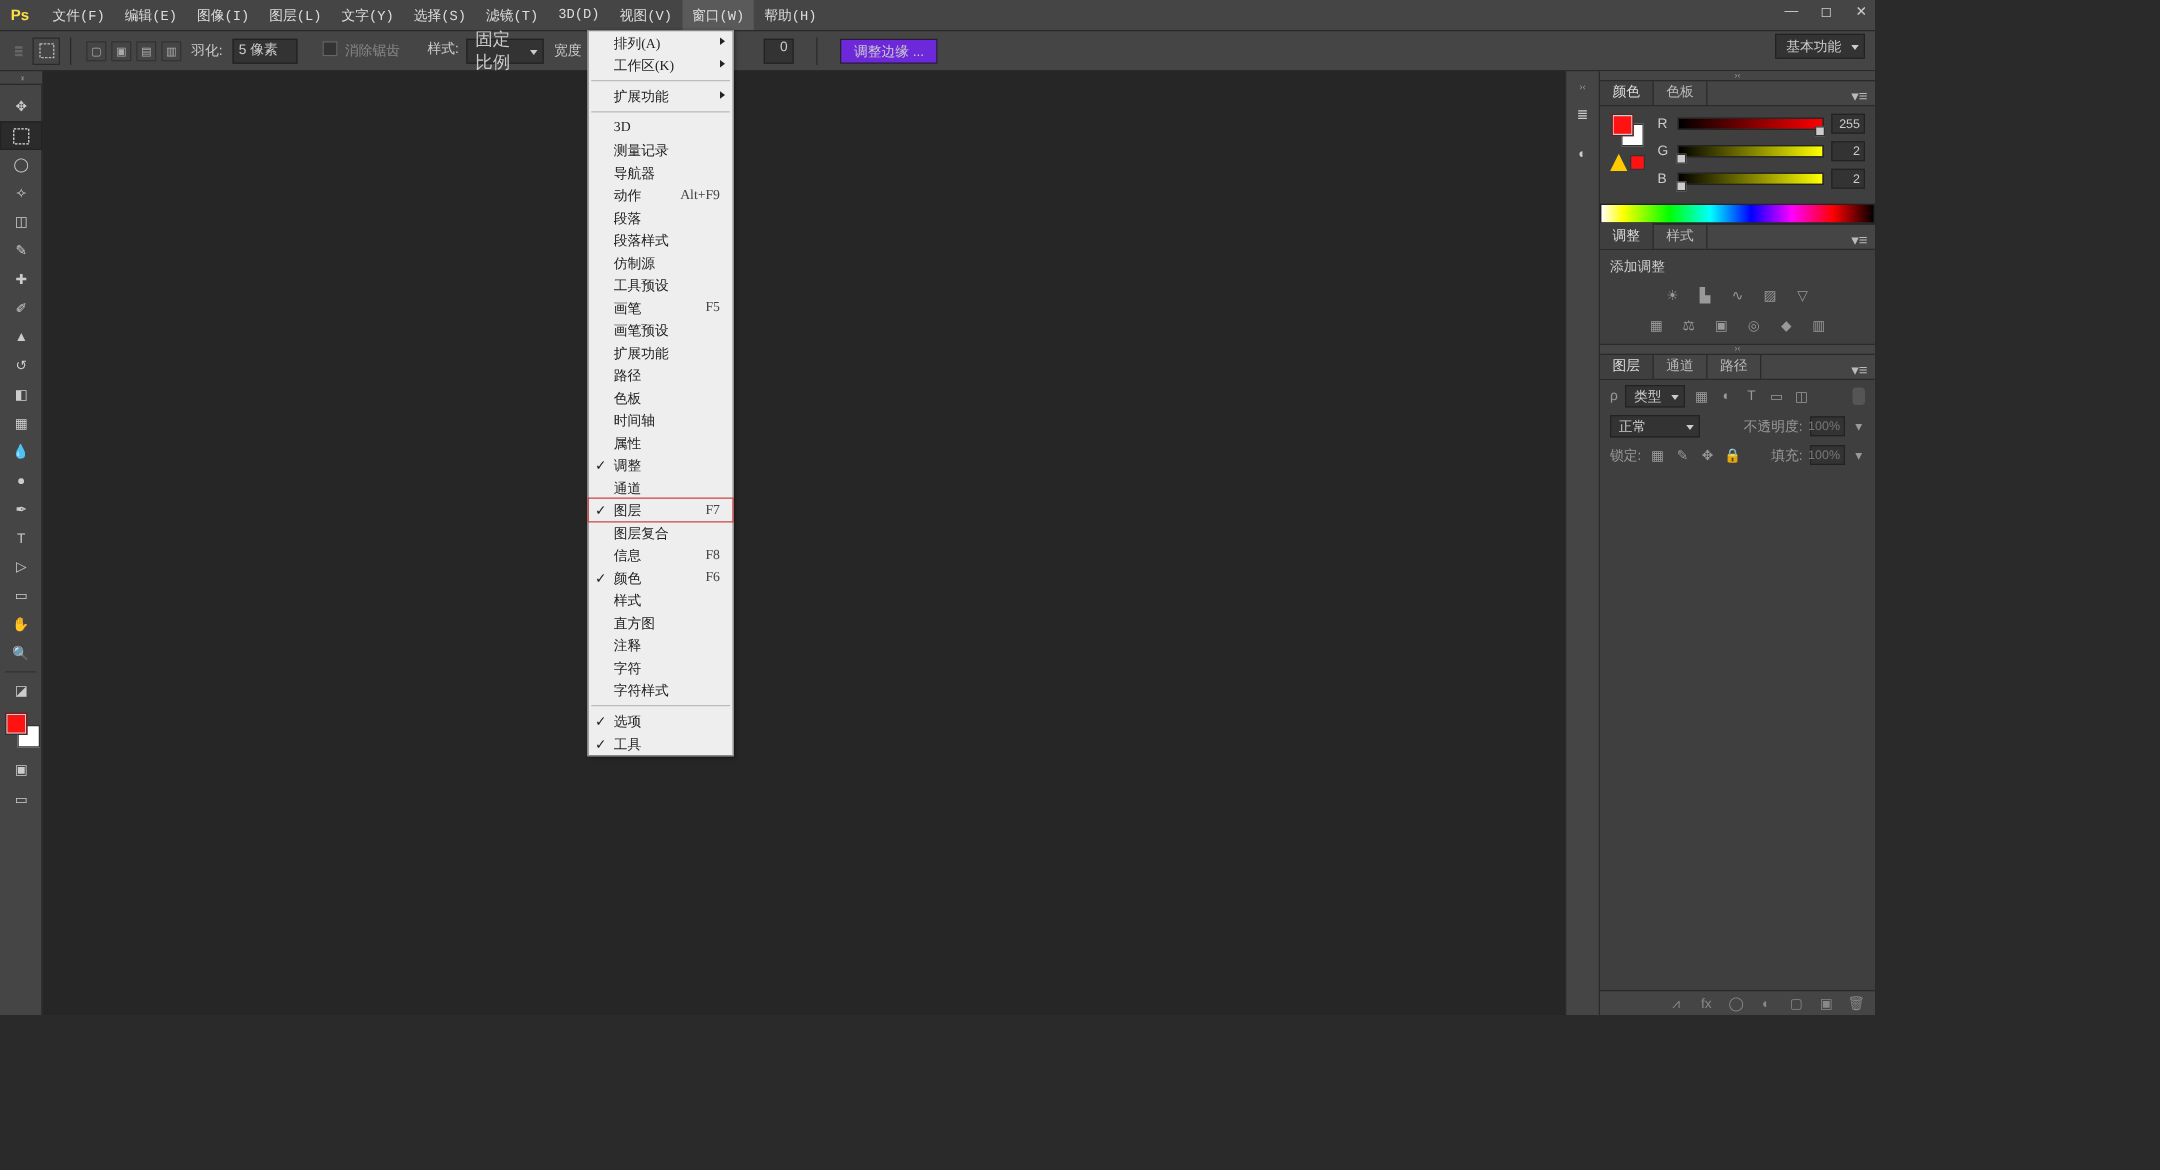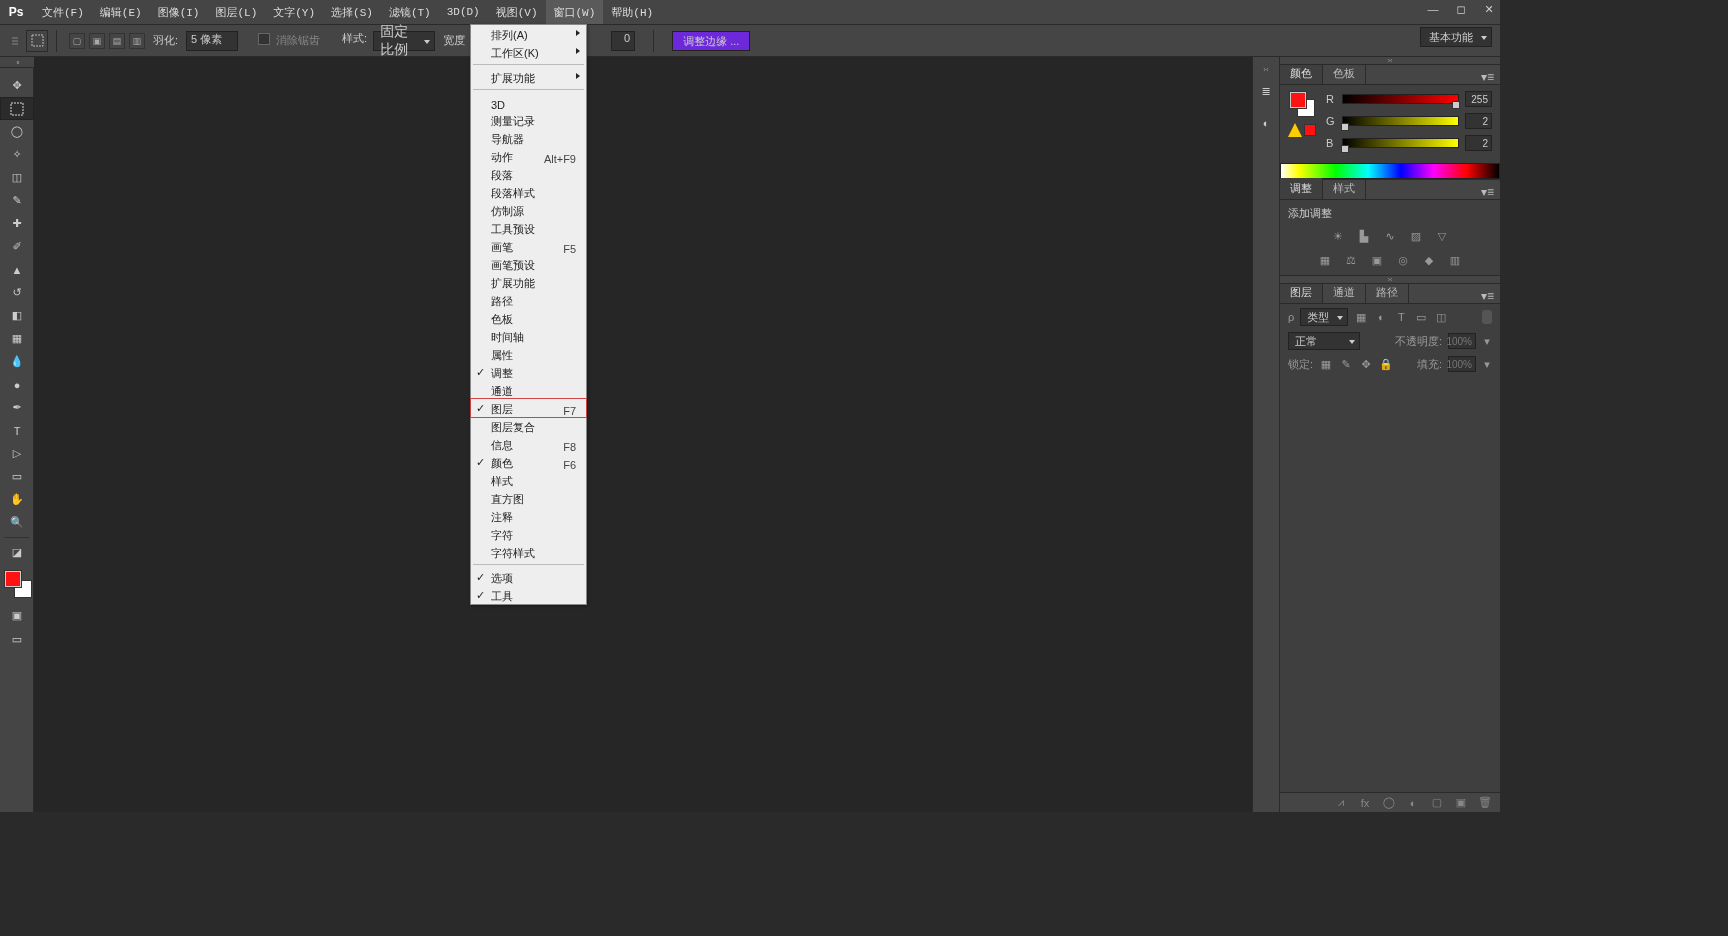--- a/index.html
+++ b/index.html
@@ -13,21 +13,21 @@
   }
   
   .menubar {
     position: absolute; left: 0; top: 0; right: 0; height: 24px;
     background: #454545;
     display: flex; align-items: center;
     padding-left: 4px;
   }
   .ps-logo {
     width: 24px; height: 18px;
-    color: #ffffff; font-weight: bold; font-size: 12px;
+    color: #fde047; font-weight: bold; font-size: 12px;
     display:flex; align-items:center; justify-content:center;
     margin-right:6px;
   }
   .menu-item {
     padding: 4px 8px; height: 24px; display:flex; align-items:center;
     color:#ddd;
     font-family:Liberation Mono, monospace;
   }
   .menu-item.active { background:#5a5a5a; }
   .winbtns { position:absolute; right:4px; top:2px; display:flex; gap:14px; color:#ccc;}
@@ -172,22 +172,22 @@
   .lc-icons { display:flex; gap:6px;}
   .layer-list { height:360px; background:#3f3f3f;}
   
   .dropdown-menu {
     position:absolute; left:470px; top:24px; width:117px;
     background:#eeeeee; color:#222; border:1px solid #888;
     box-shadow:1px 1px 3px rgba(0,0,0,0.4);
     font-size:11px;
   }
   .dm-item {
-    height:18px; display:flex; align-items:flex-end;
-    padding:0 10px 0 20px; position:relative;
+    height:18px; display:flex; align-items:center;
+    padding:0 10px 0 20px; position:relative;font-family:Liberation Serif, serif;
   }
   .dm-item .shortcut { margin-left:auto; color:#444;}
   .dm-item .chk { position:absolute; left:5px; top:3px; color:#222;}
   .dm-item .arrow { position:absolute; right:6px; top:5px;
     border-top:3px solid transparent;border-bottom:3px solid transparent;border-left:4px solid #222;}
   .dm-sep { height:1px; background:#bbb; margin:3px 2px;}
   .dm-item.highlighted { outline:1px solid #c44;}
   
   .grab { display:inline-block;width:6px;height:2px;background:#666;box-shadow:0 3px 0 #666,0 -3px 0 #666;}
   

